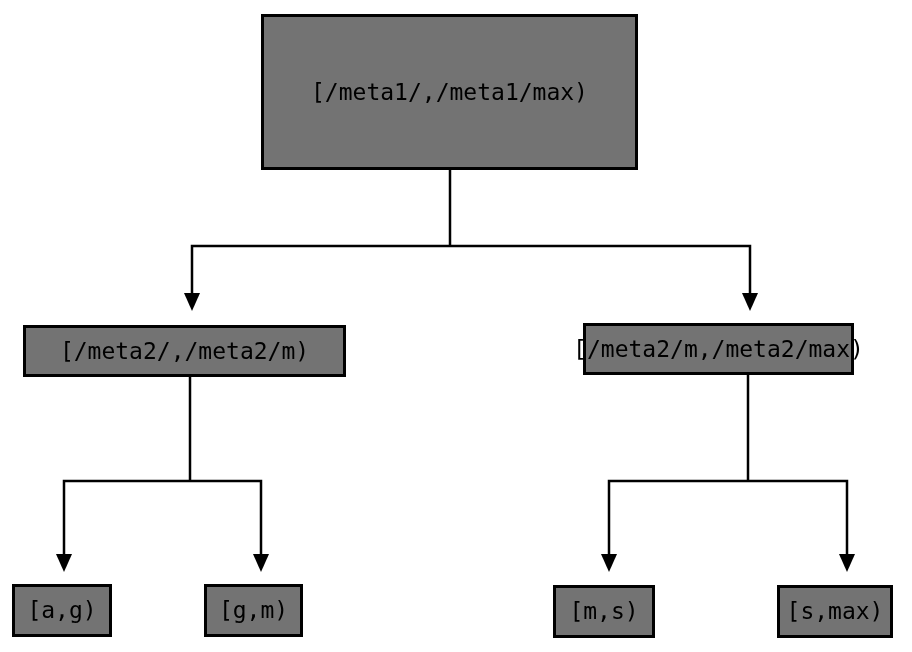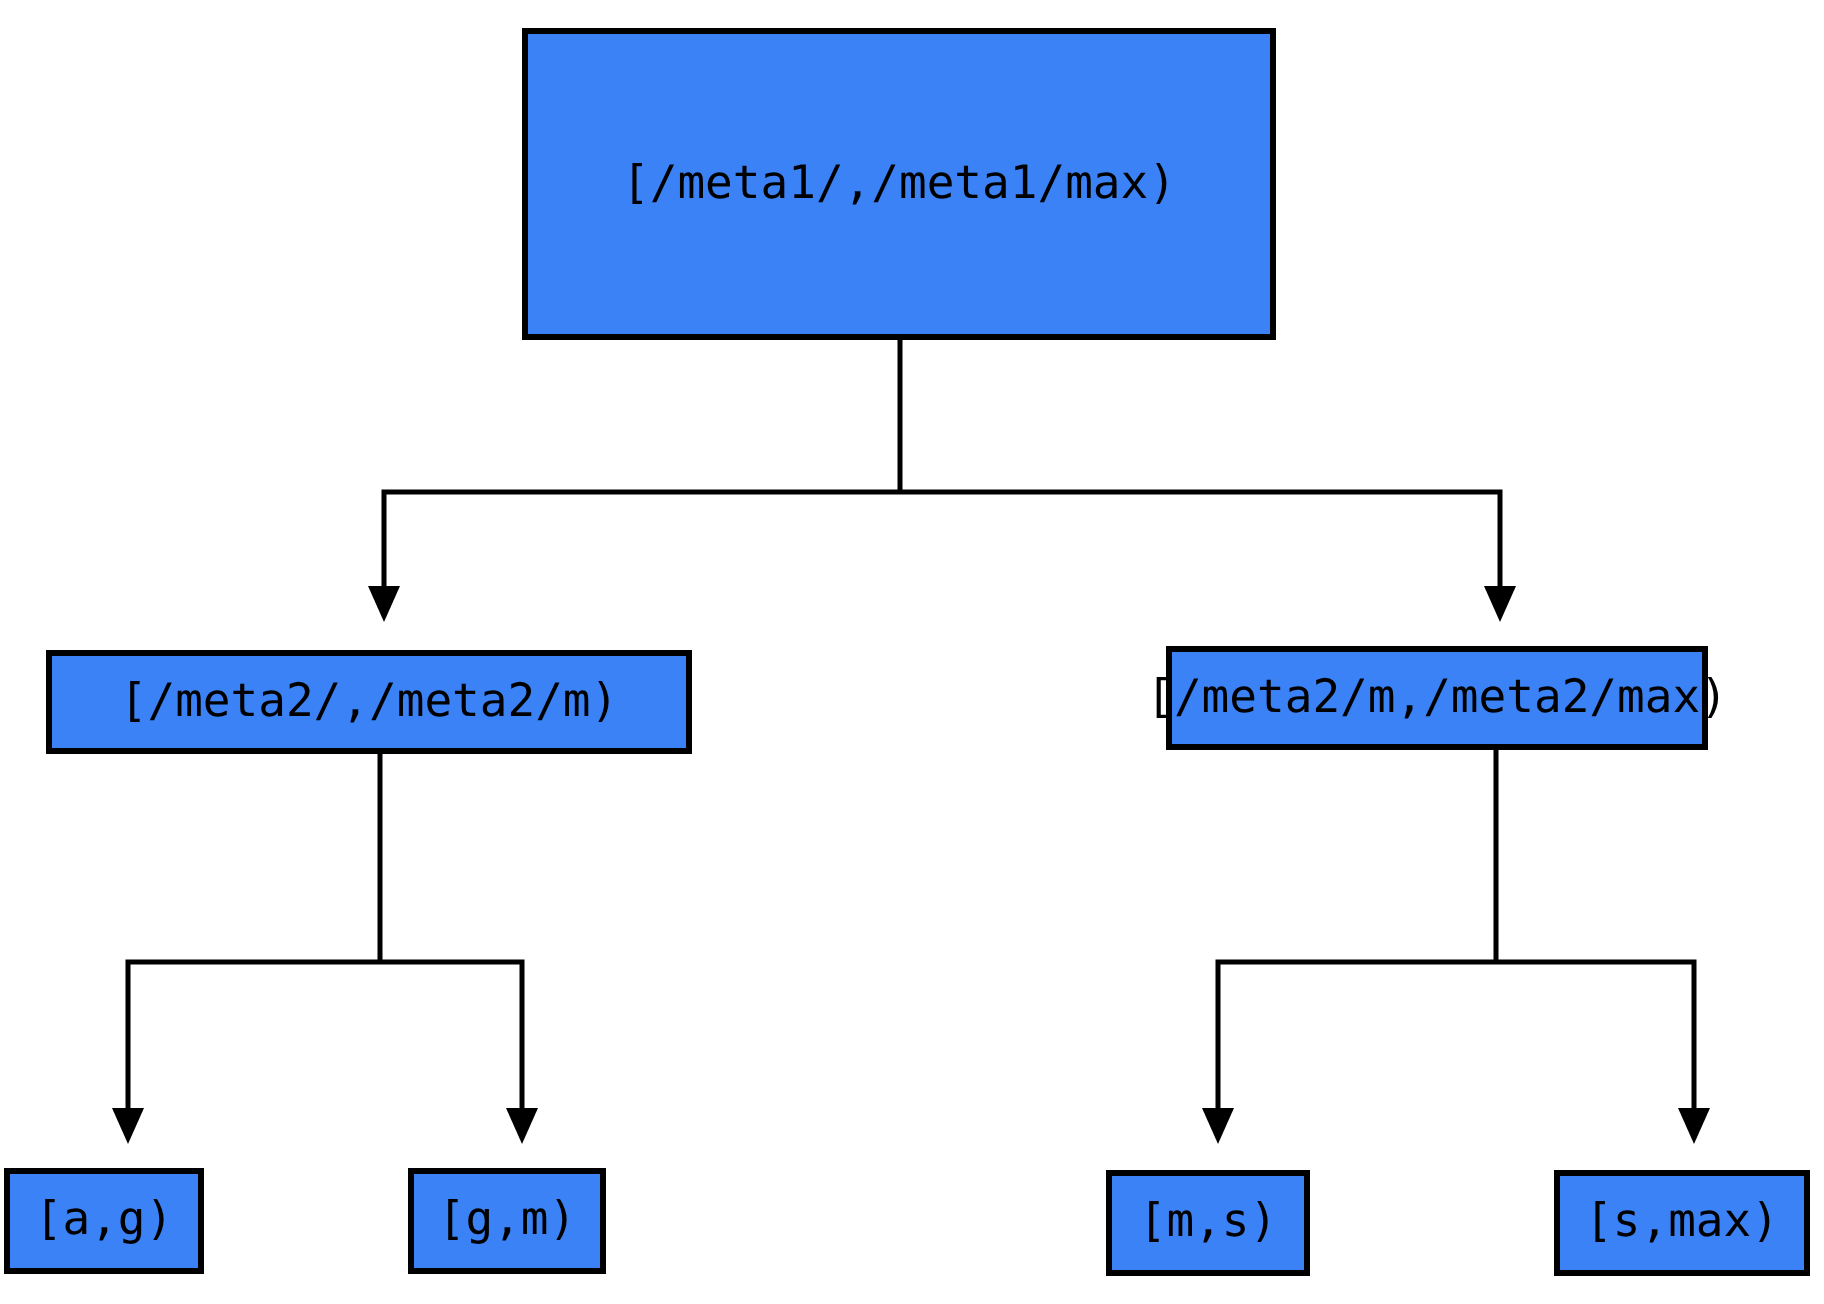--- a/index.html
+++ b/index.html
@@ -19,37 +19,37 @@
     position: absolute;
     left: 0;
     top: 0;
     width: 912px;
     height: 652px;
   }
   .node {
     position: absolute;
     box-sizing: border-box;
     border: 3px solid #000000;
-    background: #3b82f6;
+    background: #737373;
     color: #000000;
     display: flex;
     align-items: center;
     justify-content: center;
     font-size: 23px;
     line-height: 1;
     white-space: nowrap;
     letter-spacing: 0;
   }
   #node-root   { left: 261px; top: 14px;  width: 377px; height: 156px; }
   #node-left   { left: 23px;  top: 325px; width: 323px; height: 52px; text-align: right; }
   #node-right  { left: 583px; top: 323px; width: 271px; height: 52px; }
-  #leaf-ag     { left: 2px;   top: 584px; width: 100px; height: 53px; }
+  #leaf-ag     { left: 12px;   top: 584px; width: 100px; height: 53px; }
   #leaf-gm     { left: 204px; top: 584px; width: 99px;  height: 53px; }
   #leaf-ms     { left: 553px; top: 585px; width: 102px; height: 53px; }
-  #leaf-smax   { left: 777px; top: 585px; width: 128px; height: 53px; }
+  #leaf-smax   { left: 777px; top: 585px; width: 116px; height: 53px; }
 </style>
 </head>
 <body>
 
 <div id="canvas">
 
   <svg id="connectors" viewBox="0 0 912 652" xmlns="http://www.w3.org/2000/svg">
 
     <path d="M450 170 L450 246" stroke="#000000" stroke-width="2.5" fill="none"></path>
 

